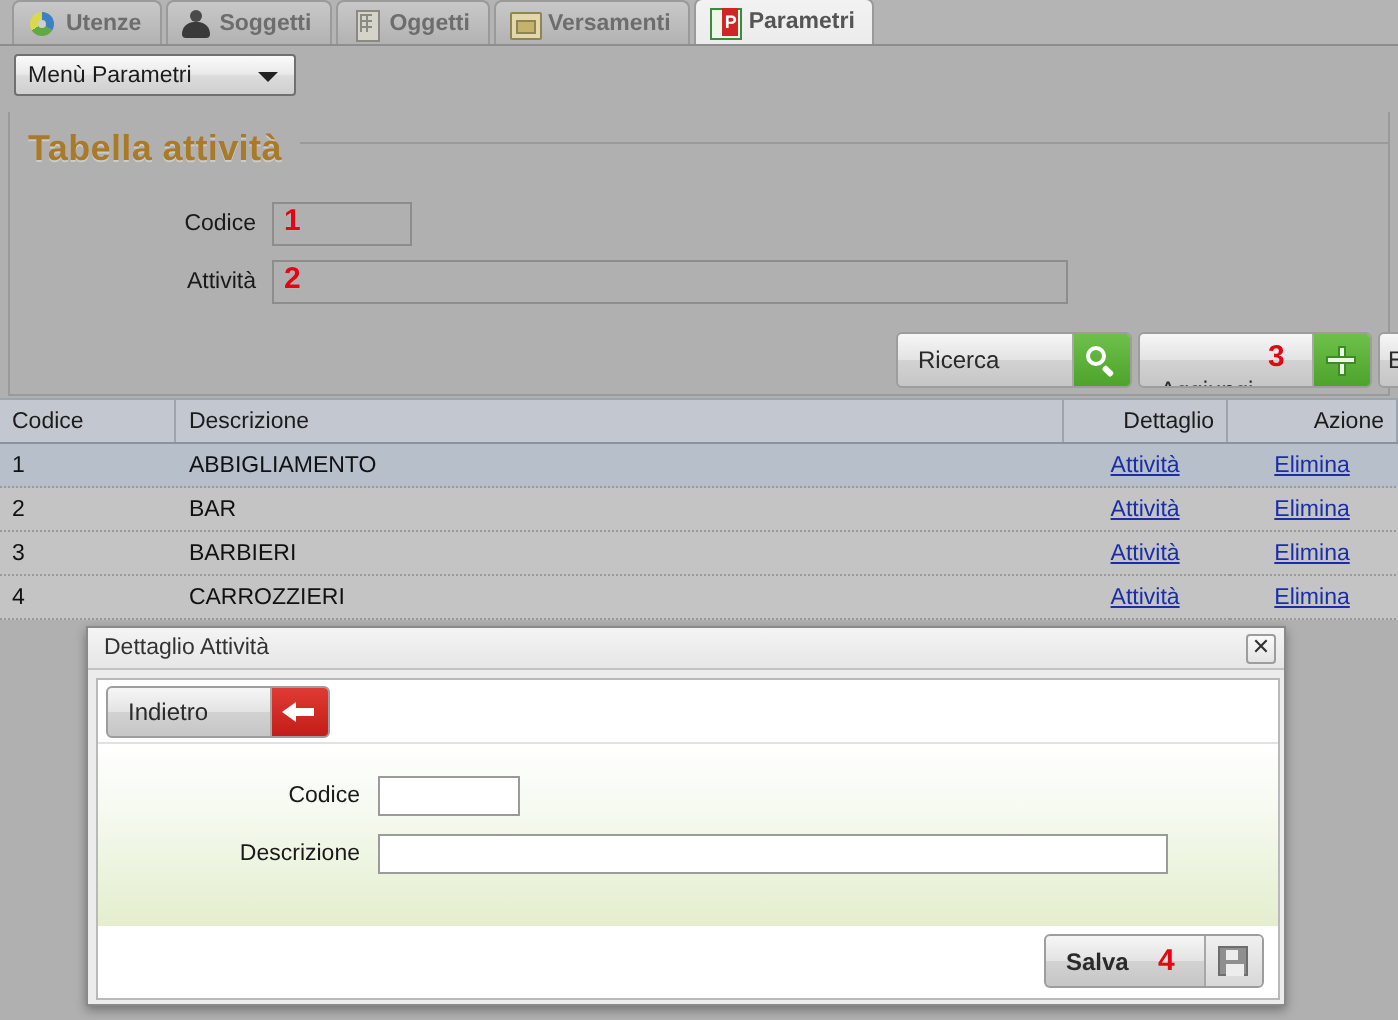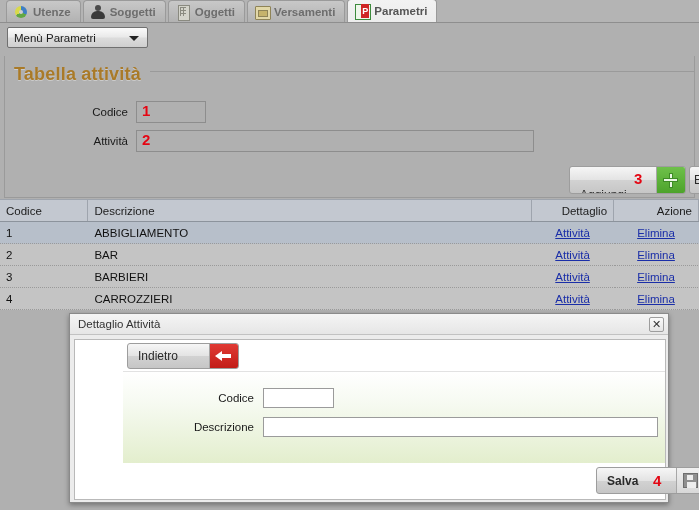--- a/index.html
+++ b/index.html
@@ -321,21 +321,20 @@
 
   
   .modal {
     position: absolute;
     left: 43px; top: 313px;
     width: 600px; height: 190px;
     background: #ececec;
     border: 1px solid #8a8a8a;
     box-shadow: 0 2px 5px rgba(0,0,0,.35);
     z-index: 50;
-    margin-left: 26px;
   }
   .modal-head {
     height: 21px;
     background: linear-gradient(to bottom,#f4f4f4 0%, #e6e6e6 100%);
     border-bottom: 1px solid #c2c2c2;
     display: flex; align-items: center;
     padding: 0 4px 0 8px;
     font-size: 11.5px;
     color: #333;
     position: relative;
@@ -348,21 +347,20 @@
     font-size: 11px; color: #333;
     line-height: 13px; text-align: center;
     cursor: pointer;
     border-radius: 2px;
   }
   .modal-inner {
     position: absolute; left: 4px; top: 25px;
     width: 592px; height: 161px;
     border: 1px solid #b9b9b9;
     background: #fff;
-    padding-left: 48px;
   }
   .modal-toolbar {
     height: 32px;
     background: #fff;
     display: flex; align-items: center;
     padding-left: 4px;
     border-bottom: 1px solid #e2e2e2;
   }
   .modal-body {
     height: 91px;
@@ -432,20 +430,26 @@
   </div>
   <span class="anno" style="left:142px; top:103px;">1</span>
 
   <div class="field-row" style="left:0px; top:130px; width:560px;">
     <div class="flabel" style="width:136px;">Attività</div>
     <input class="finput" style="width: 398px;" value="">
   </div>
   <span class="anno" style="left:142px; top:132px;">2</span>
 
   <div class="actionbar">
+    <div class="btn" style="left:448px; top:2px; width:118px;">
+      <span class="lab" style="width:88px;">Ricerca</span>
+      <span class="iconbox green">
+          <span class="gl"></span>
+        </span>
+    </div>
     <div class="btn" style="left:569px; top:2px; width:117px;">
       <span class="lab" style="width:87px;margin-top:28px;">Aggiungi</span>
       <span class="iconbox green">
           <span class="plus"></span>
         </span>
     </div>
     <div class="btn" style="left:689px; top:2px; width:40px;">
       <span class="lab" style="padding:0 4px;">E</span>
     </div>
   </div>

